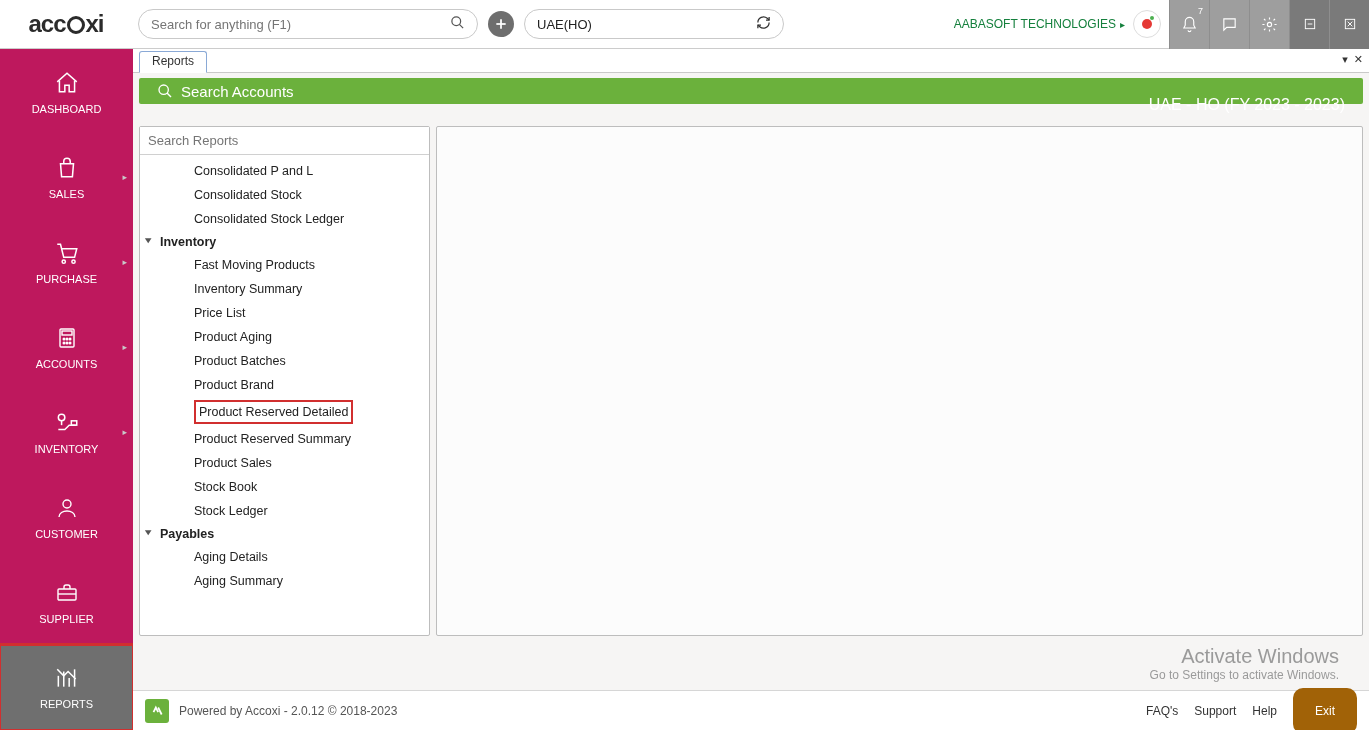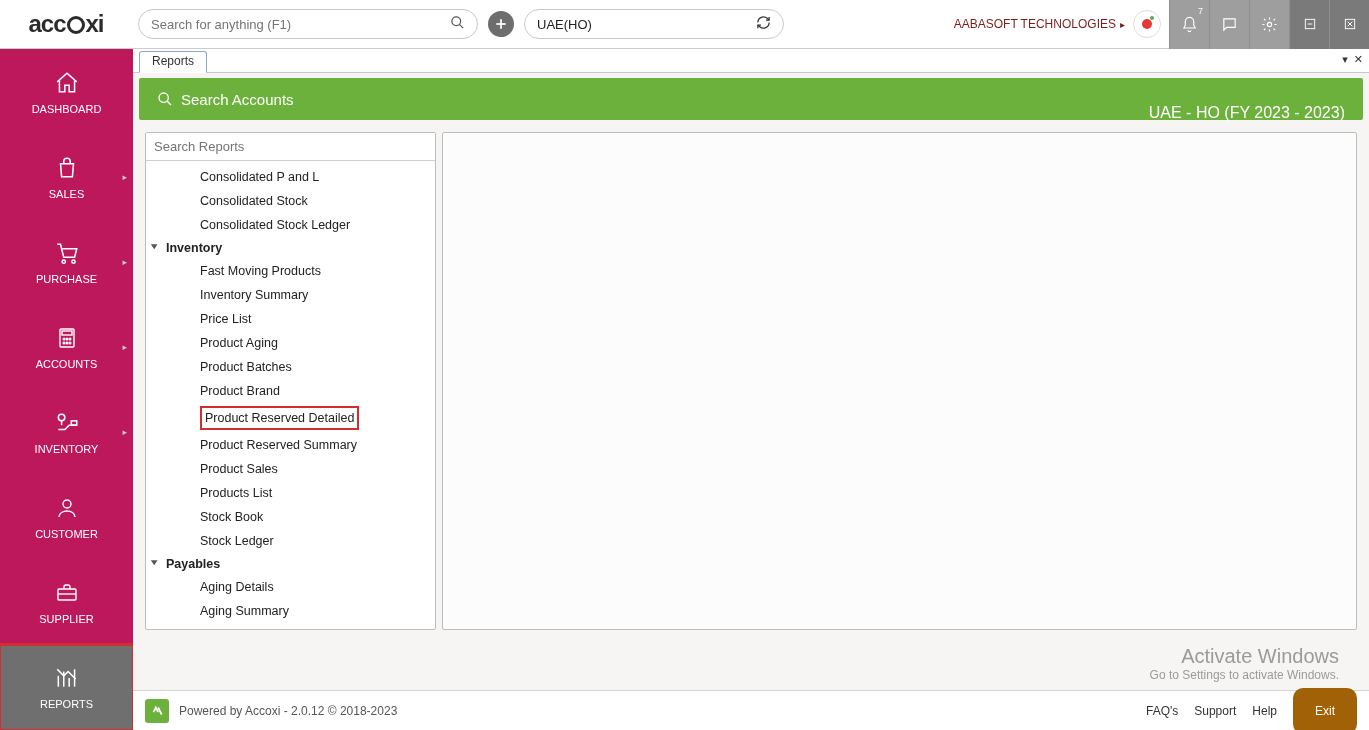--- a/index.html
+++ b/index.html
@@ -5,44 +5,44 @@
   * { box-sizing: border-box; margin: 0; padding: 0; }
   html, body { width: 1369px; height: 730px; font-family: "Segoe UI", Arial, sans-serif; font-size: 13px; color: #222; background:#f3f2f1; overflow:hidden;}
   
   .topbar { height:49px; background:#fff; display:flex; align-items:center; border-bottom:1px solid #ccc; }
   .logo { width:132px; height:63px; display:flex; align-items:center; justify-content:center; font-weight:800; font-size:24px; letter-spacing:-1px; color:#2b2b2b; font-family: Arial, sans-serif;}
   .search-pill { flex:0 0 340px; height:30px; border:1px solid #c9c9c9; border-radius:16px; display:flex; align-items:center; padding:0 12px; color:#888; margin-left:6px;}
   .search-pill input { border:none; outline:none; flex:1; font-size:13px; color:#333; background:transparent;}
   .circle-btn { width:26px; height:26px; border-radius:50%; background:#6e6e6e; color:#fff; display:flex; align-items:center; justify-content:center; margin:0 10px; font-size:16px; font-weight:bold; cursor:pointer;}
   .loc-pill { flex:0 0 260px; height:30px; border:1px solid #c9c9c9; border-radius:16px; display:flex; align-items:center; padding:12px 12px; justify-content:space-between;}
   .topbar-spacer { flex:1; }
-  .company { font-size:12px; color:#7f1d1d; display:flex; align-items:center; gap:4px;}
+  .company { font-size:12px; color:#15803d; display:flex; align-items:center; gap:4px;}
   .red-dot-btn { width:28px; height:28px; border-radius:50%; border:1px solid #ddd; display:flex; align-items:center; justify-content:center; margin:0 8px;}
   .red-dot { width:10px; height:10px; border-radius:50%; background:#e53935; position:relative;}
   .red-dot::after { content:""; position:absolute; width:4px; height:4px; border-radius:50%; background:#4caf50; left:8px; top:-3px;}
   .top-icons { display:flex; height:49px; }
   .top-icon { width:40px; height:49px; background:#9e9e9e; display:flex; align-items:center; justify-content:center; color:#fff; font-size:16px; border-left:1px solid #8e8e8e; position:relative;}
   .top-icon .badge { position:absolute; top:6px; right:6px; font-size:9px; color:#fff;}
   .top-icon.win { background:#7a7a7a; }
   
   .leftnav { position:absolute; top:49px; left:0; width:133px; bottom:0; background:#be185d; display:flex; flex-direction:column;}
   .nav-item { height:86px; display:flex; flex-direction:column; align-items:center; justify-content:center; color:#fff; font-size:11px; gap:6px; position:relative; cursor:pointer;}
   .nav-item .caret { position:absolute; right:6px; top:50%; transform:translateY(-50%); font-size:9px; color:#c9c9c9;}
   .nav-item.active { outline:3px solid #d12f2f; outline-offset:-1px; background:#6f6f6f;}
   .nav-icon { width:30px; height:28px; display:flex; align-items:center; justify-content:center;}
   .nav-icon svg { stroke:#fff; fill:none;}
   
   .main { position:absolute; top:49px; left:133px; right:0; bottom:0; background:#f6f5f4; display:flex; flex-direction:column;}
   .tabstrip { height:24px; background:#fff; border-bottom:1px solid #c9c9c9; display:flex; align-items:flex-end; padding-left:6px; position:relative;}
   .tab { height:22px; border:1px solid #8aa9d6; border-bottom:1px solid #fff; background:#fff; padding:2px 12px 0 12px; font-size:12px; color:#333; border-radius:3px 3px 0 0; margin-bottom:-1px; cursor:pointer;}
   .tabstrip .tab-controls { position:absolute; right:6px; top:4px; font-size:11px; color:#333; display:flex; gap:6px;}
-  .greenbar { height:42px; background:#6bb13c; color:#fff; display:flex; align-items:center; padding:0 18px; font-size:15px; margin:5px 6px 0 6px; border-radius:2px;}
+  .greenbar { height:26px; background:#6bb13c; color:#fff; display:flex; align-items:center; padding:0 18px; font-size:15px; margin:5px 6px 0 6px; border-radius:2px;}
   .greenbar .right { margin-left:auto; font-size:16px;margin-top:28px;}
   .greenbar .mag { margin-right:8px; display:inline-flex;}
-  .content-row { flex:1; display:flex; gap:6px; padding:12px; min-height:0;}
+  .content-row { flex:1; display:flex; gap:6px; padding:6px; min-height:0;margin-top:16px;}
   .report-panel { width:291px; border:1px solid #bdbdbd; background:#fff; display:flex; flex-direction:column; border-radius:2px;}
   .report-search { height:28px; border-bottom:1px solid #d0d0d0;}
   .report-search input { width:100%; height:100%; border:none; outline:none; padding:0 8px; font-size:13px; color:#555;}
   .report-tree { flex:1; overflow-y:auto; padding:4px 0; position:relative;}
   .tree-item { padding:3px 8px 3px 54px; font-size:12.5px; color:#222; cursor:pointer; line-height:18px;}
   .tree-header { padding:4px 8px 4px 20px; font-weight:600; font-size:12.5px; position:relative; cursor:pointer;}
   .tree-header::before { content:"▾"; position:absolute; left:6px; top:4px; font-size:9px; color:#555; transform:scaleX(1.3);}
   .tree-item.highlight { }
   .tree-item.highlight span { border:2px solid #d12f2f; padding:1px 3px; display:inline-block;}
   .detail-panel { flex:1; border:1px solid #bdbdbd; background:#fcfcfc; border-radius:2px;}
@@ -262,21 +262,20 @@
           <div class="tree-header">Inventory</div>
           <div class="tree-item">Fast Moving Products</div>
           <div class="tree-item">Inventory Summary</div>
           <div class="tree-item">Price List</div>
           <div class="tree-item">Product Aging</div>
           <div class="tree-item">Product Batches</div>
           <div class="tree-item">Product Brand</div>
           <div class="tree-item highlight"><span>Product Reserved Detailed</span></div>
           <div class="tree-item">Product Reserved Summary</div>
           <div class="tree-item">Product Sales</div>
-          <div class="tree-item">Products List</div>
           <div class="tree-item">Stock Book</div>
           <div class="tree-item">Stock Ledger</div>
           <div class="tree-header">Payables</div>
           <div class="tree-item">Aging Details</div>
           <div class="tree-item">Aging Summary</div>
         </div>
     </div>
     <div class="detail-panel"></div>
   </div>
 

